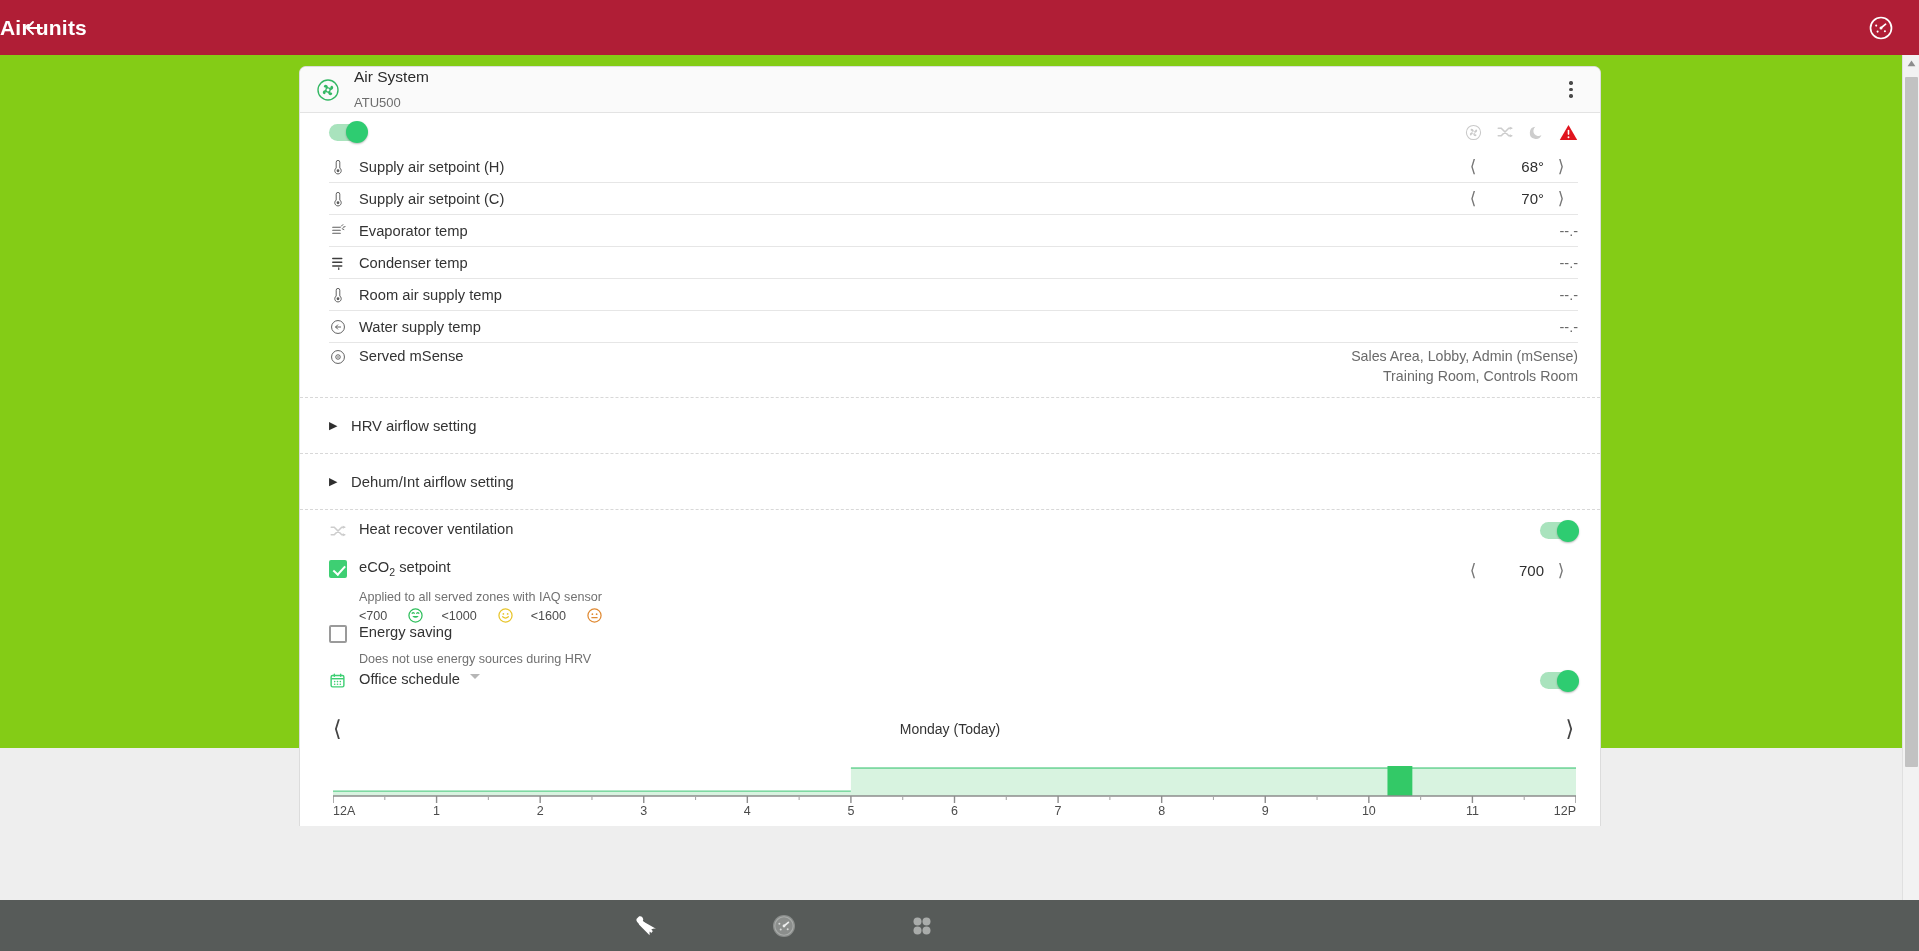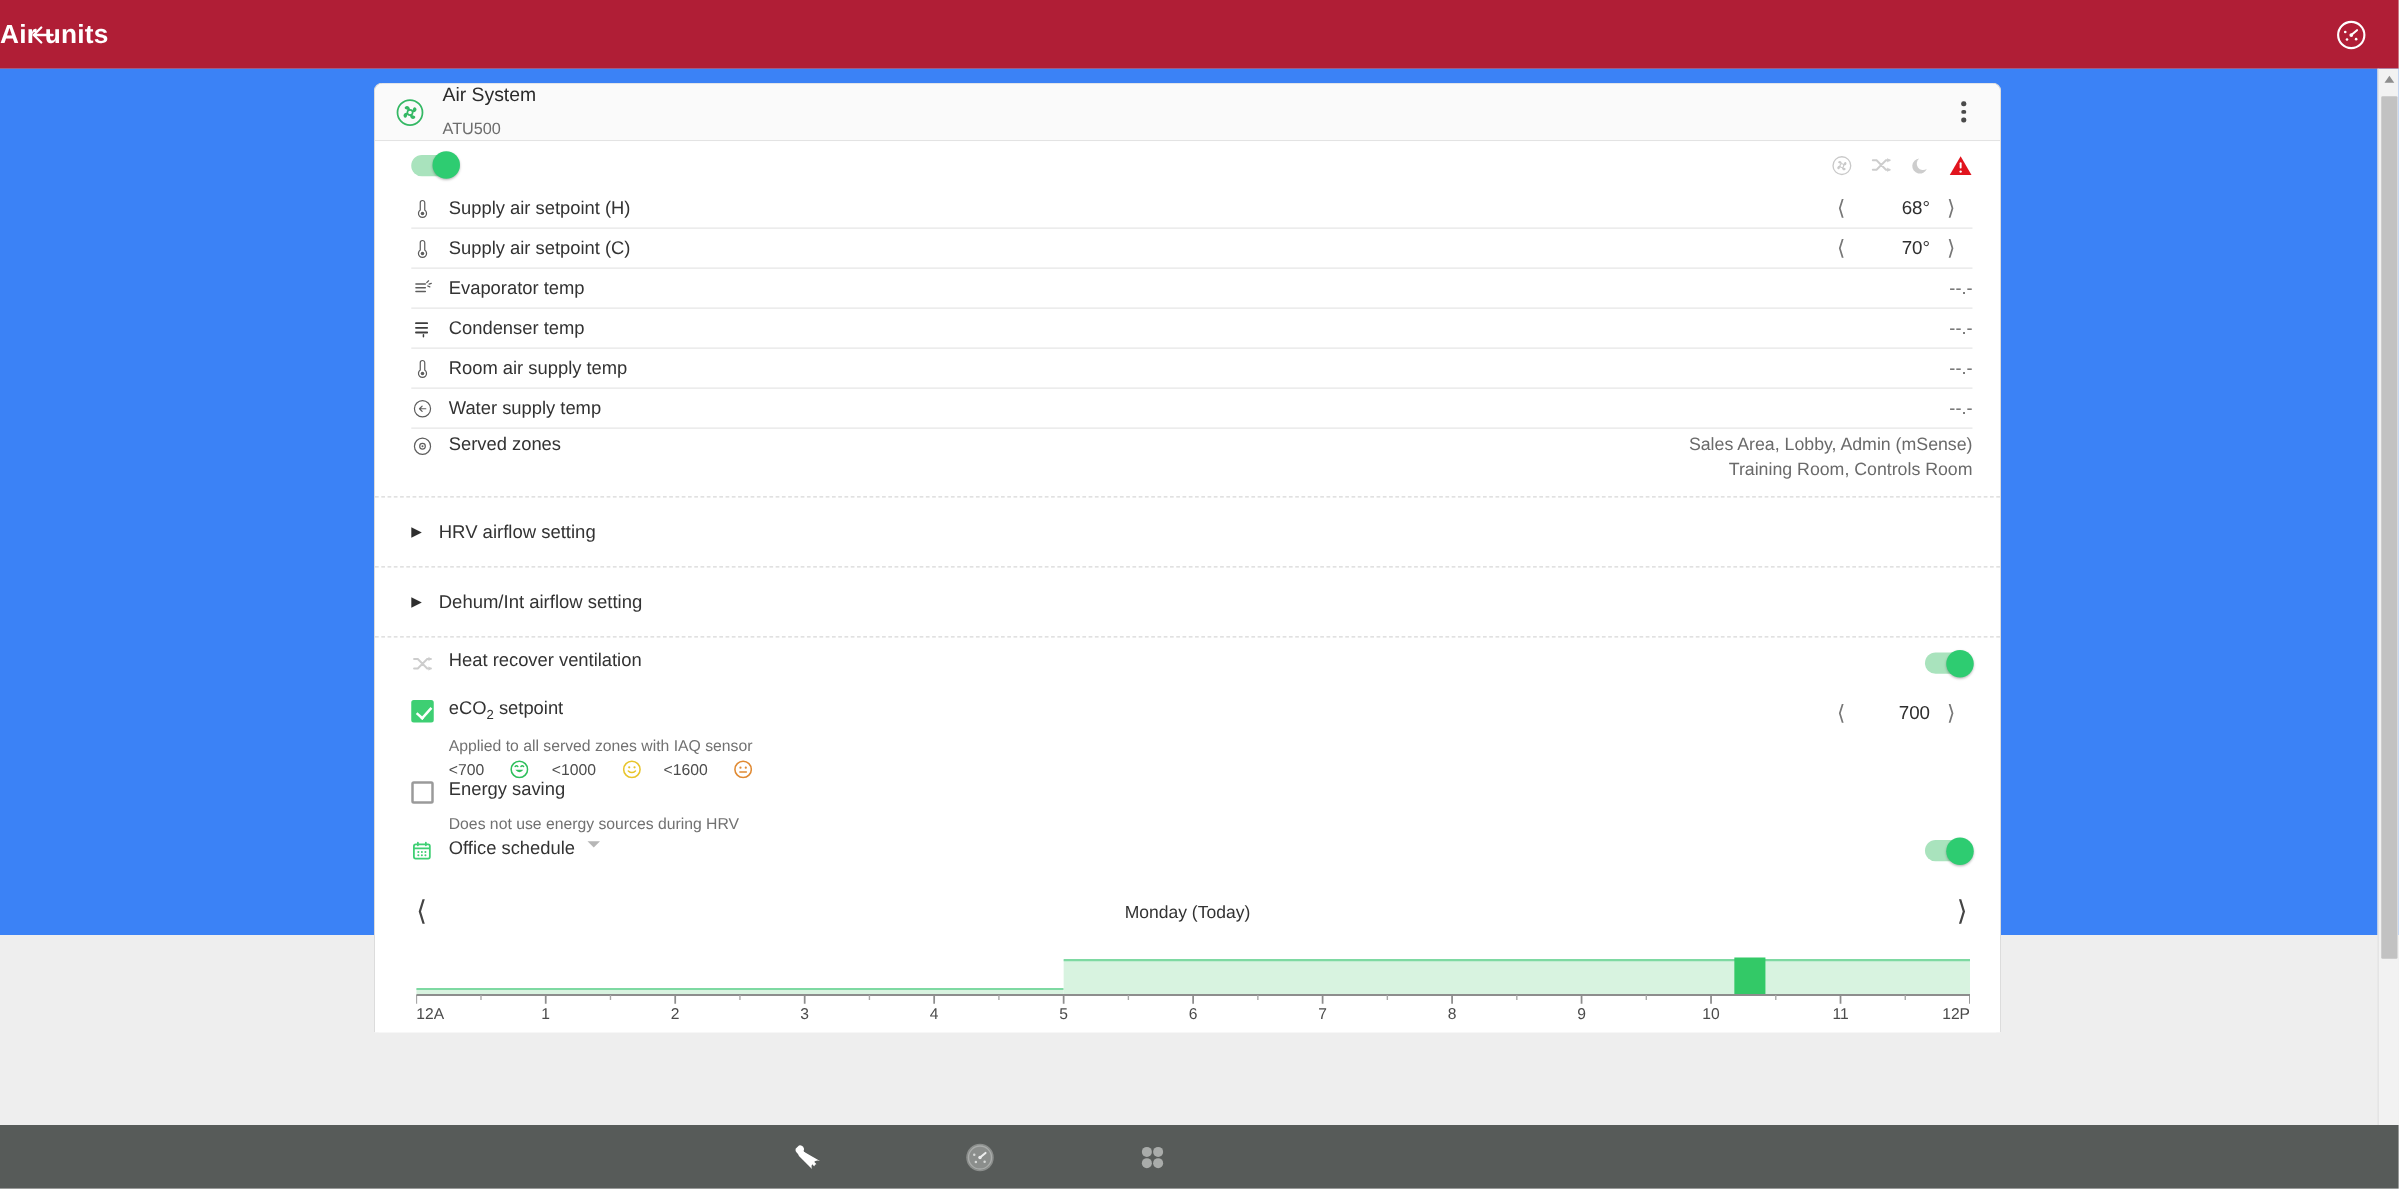--- a/index.html
+++ b/index.html
@@ -31,21 +31,21 @@
     position: absolute; right: 10px; top: 0;
     width: 56px; height: 55px;
     display: flex; align-items: center; justify-content: center;
     cursor: pointer;
   }
 
   
   .page {
     position: absolute; top: 55px; left: 0;
     width: 1919px; height: 693px;
-    background: #3b82f6;
+    background: #84cc16;
   }
 
   .card {
     position: absolute; left: 299px; top: 11px;
     width: 1302px;
     background: #ffffff;
     border: 1px solid #dcdcdc;
     border-radius: 7px 7px 0 0;
     border-bottom: none;
   }
@@ -314,21 +314,21 @@
     <div class="divider"></div>
 
     <div class="row row-zones">
       <span class="row-icon" style="padding-top:2px">
         <svg width="18" height="18" viewBox="0 0 24 24">
           <circle cx="12" cy="12" r="8.6" fill="none" stroke="#5d5d5d" stroke-width="1.3"></circle>
           <circle cx="12" cy="12" r="3" fill="none" stroke="#5d5d5d" stroke-width="1.3"></circle>
           <circle cx="12" cy="12" r="1.1" fill="#5d5d5d"></circle>
         </svg>
       </span>
-      <span class="row-label" style="margin-top:2px">Served zones</span>
+      <span class="row-label" style="margin-top:2px">Served mSense</span>
       <span class="zones-val">
         <span>Sales Area, Lobby, Admin (mSense)</span><br>
         <span>Training Room, Controls Room</span>
       </span>
     </div>
 
     <div style="height:6px"></div>
     <div class="divider-dot"></div>
 
     <div class="expand">

